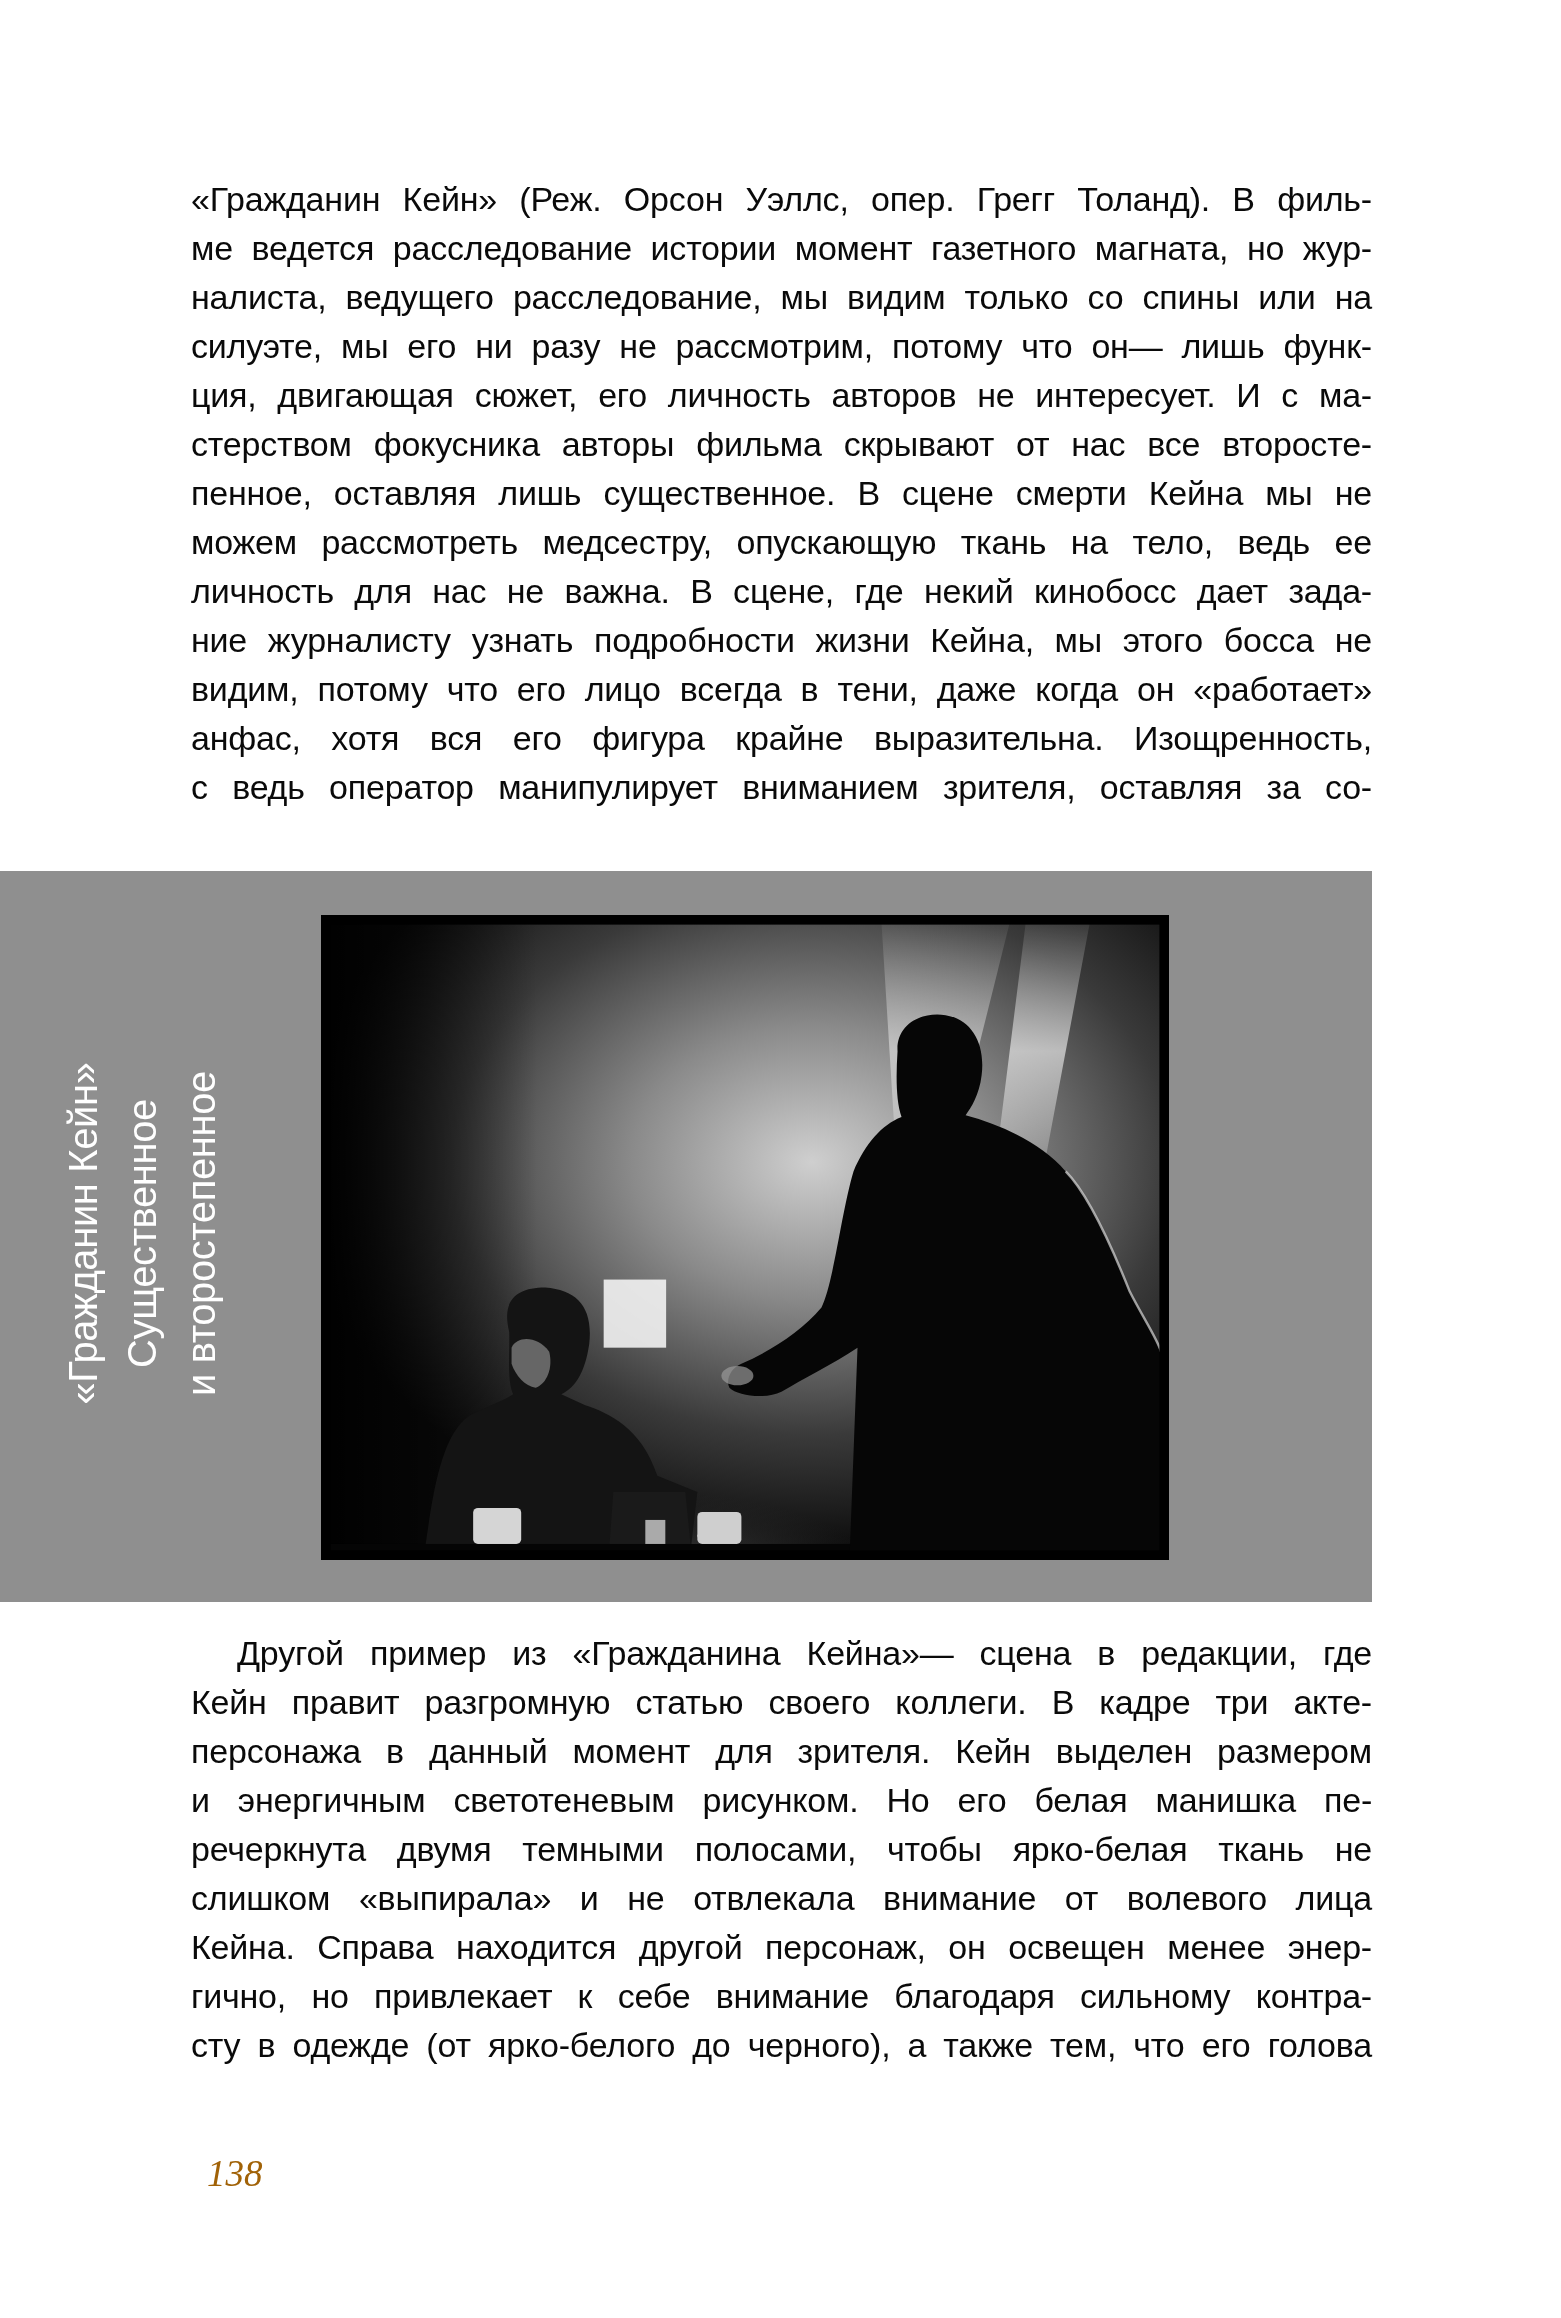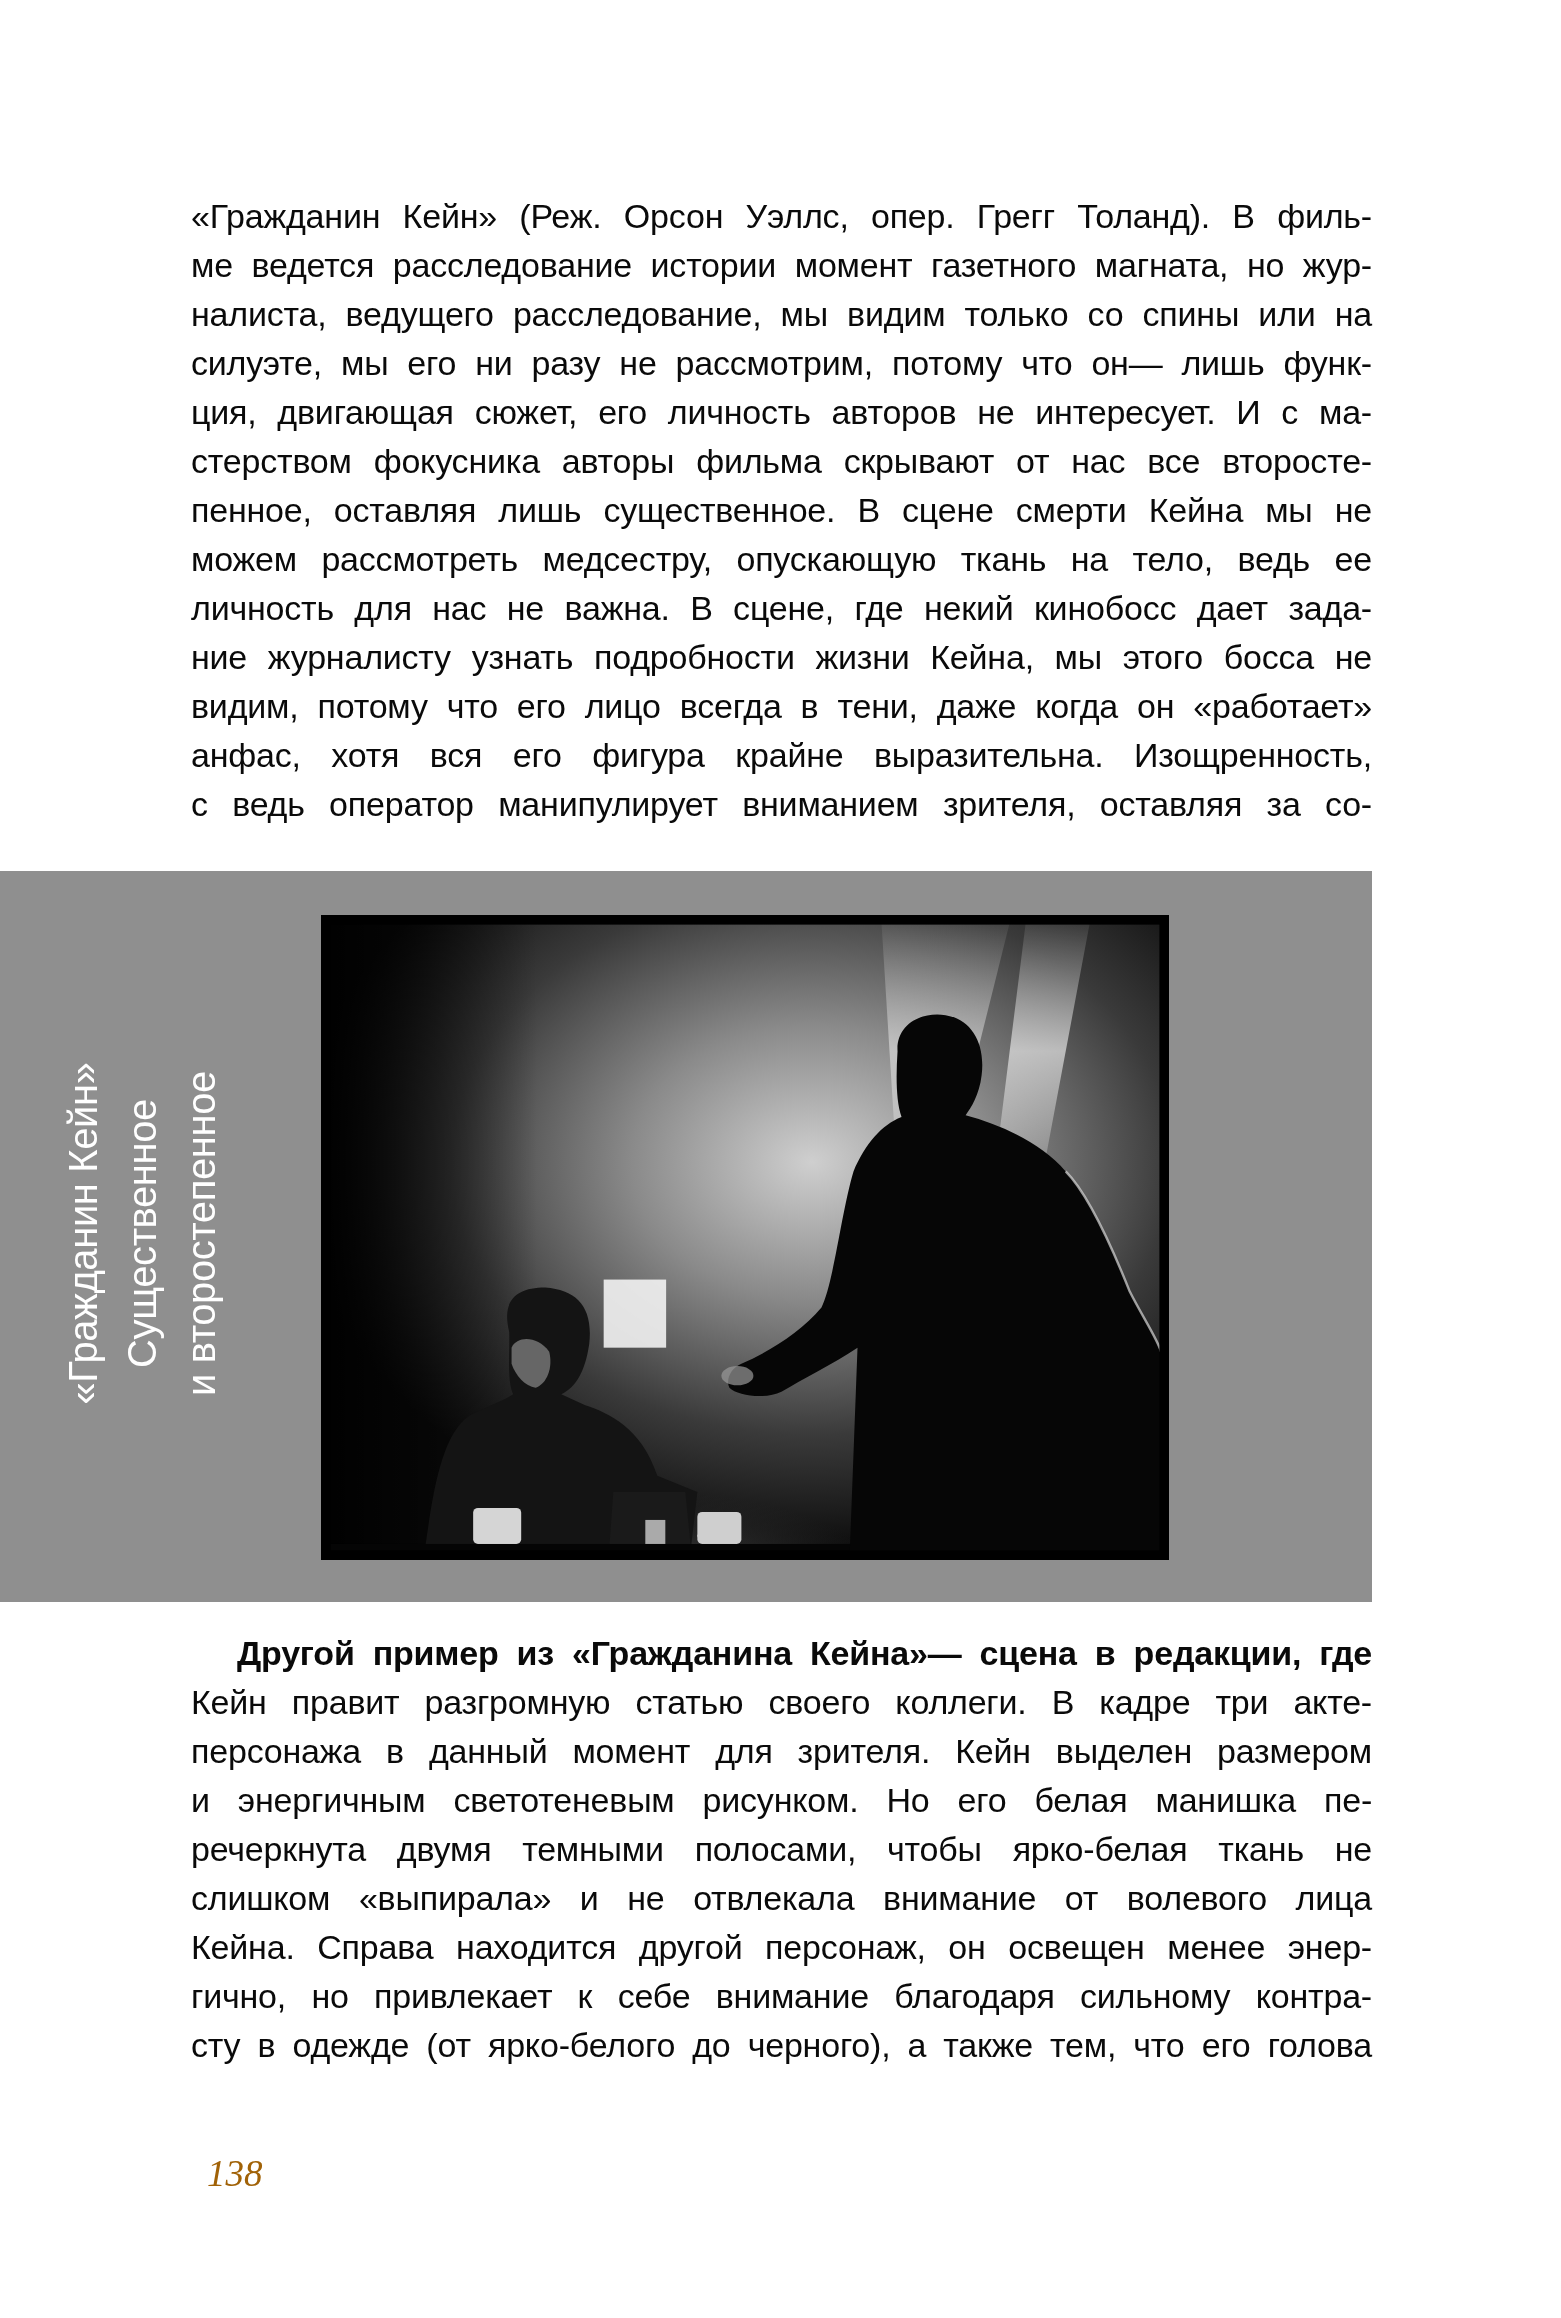--- a/index.html
+++ b/index.html
@@ -30,23 +30,22 @@
     text-align: justify;
     text-align-last: justify;
     overflow: visible;
   }
   .para .line.last {
     text-align: left;
     text-align-last: left;
   }
   .para .line.indent {
     padding-left: 46px;
-    font-weight: bold;
-  }
-  #para-1 { top: 192px; }
+  }
+  #para-1 { top: 175px; }
   #para-2 { top: 1629px; }
 
   .figure-band {
     position: absolute;
     left: 0;
     top: 871px;
     width: 1372px;
     height: 731px;
     background: #8f8f8f;
   }

